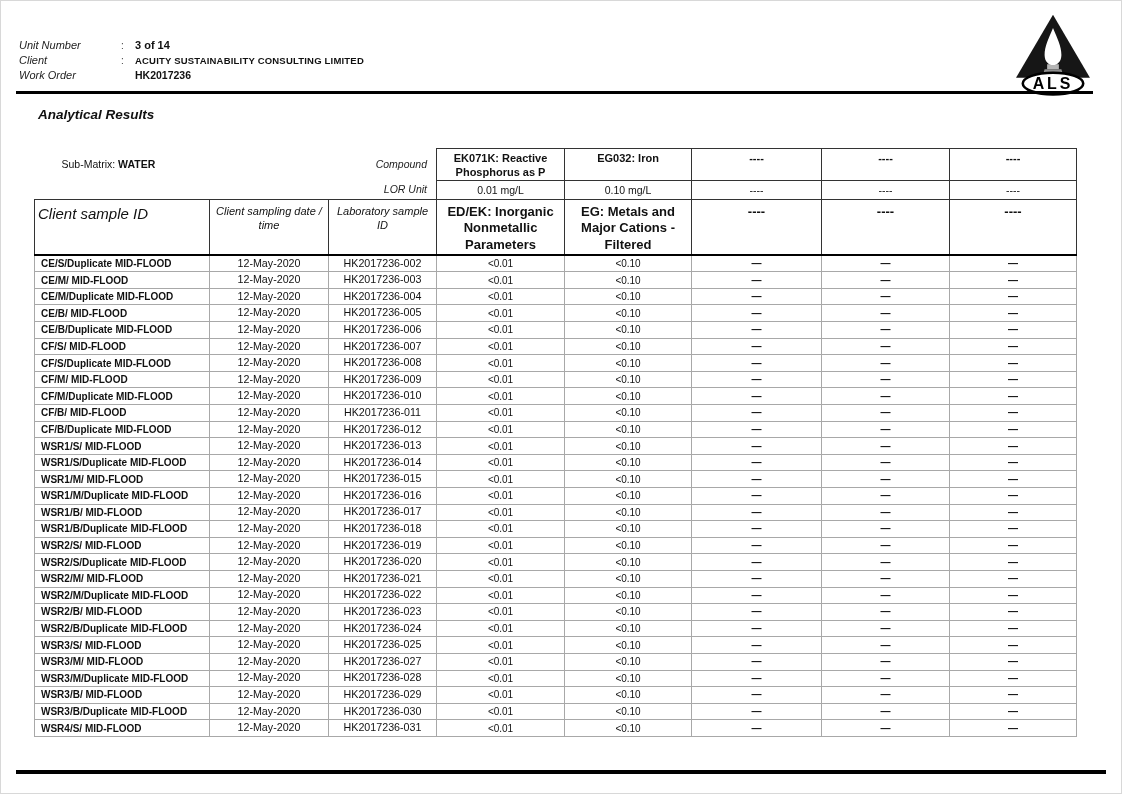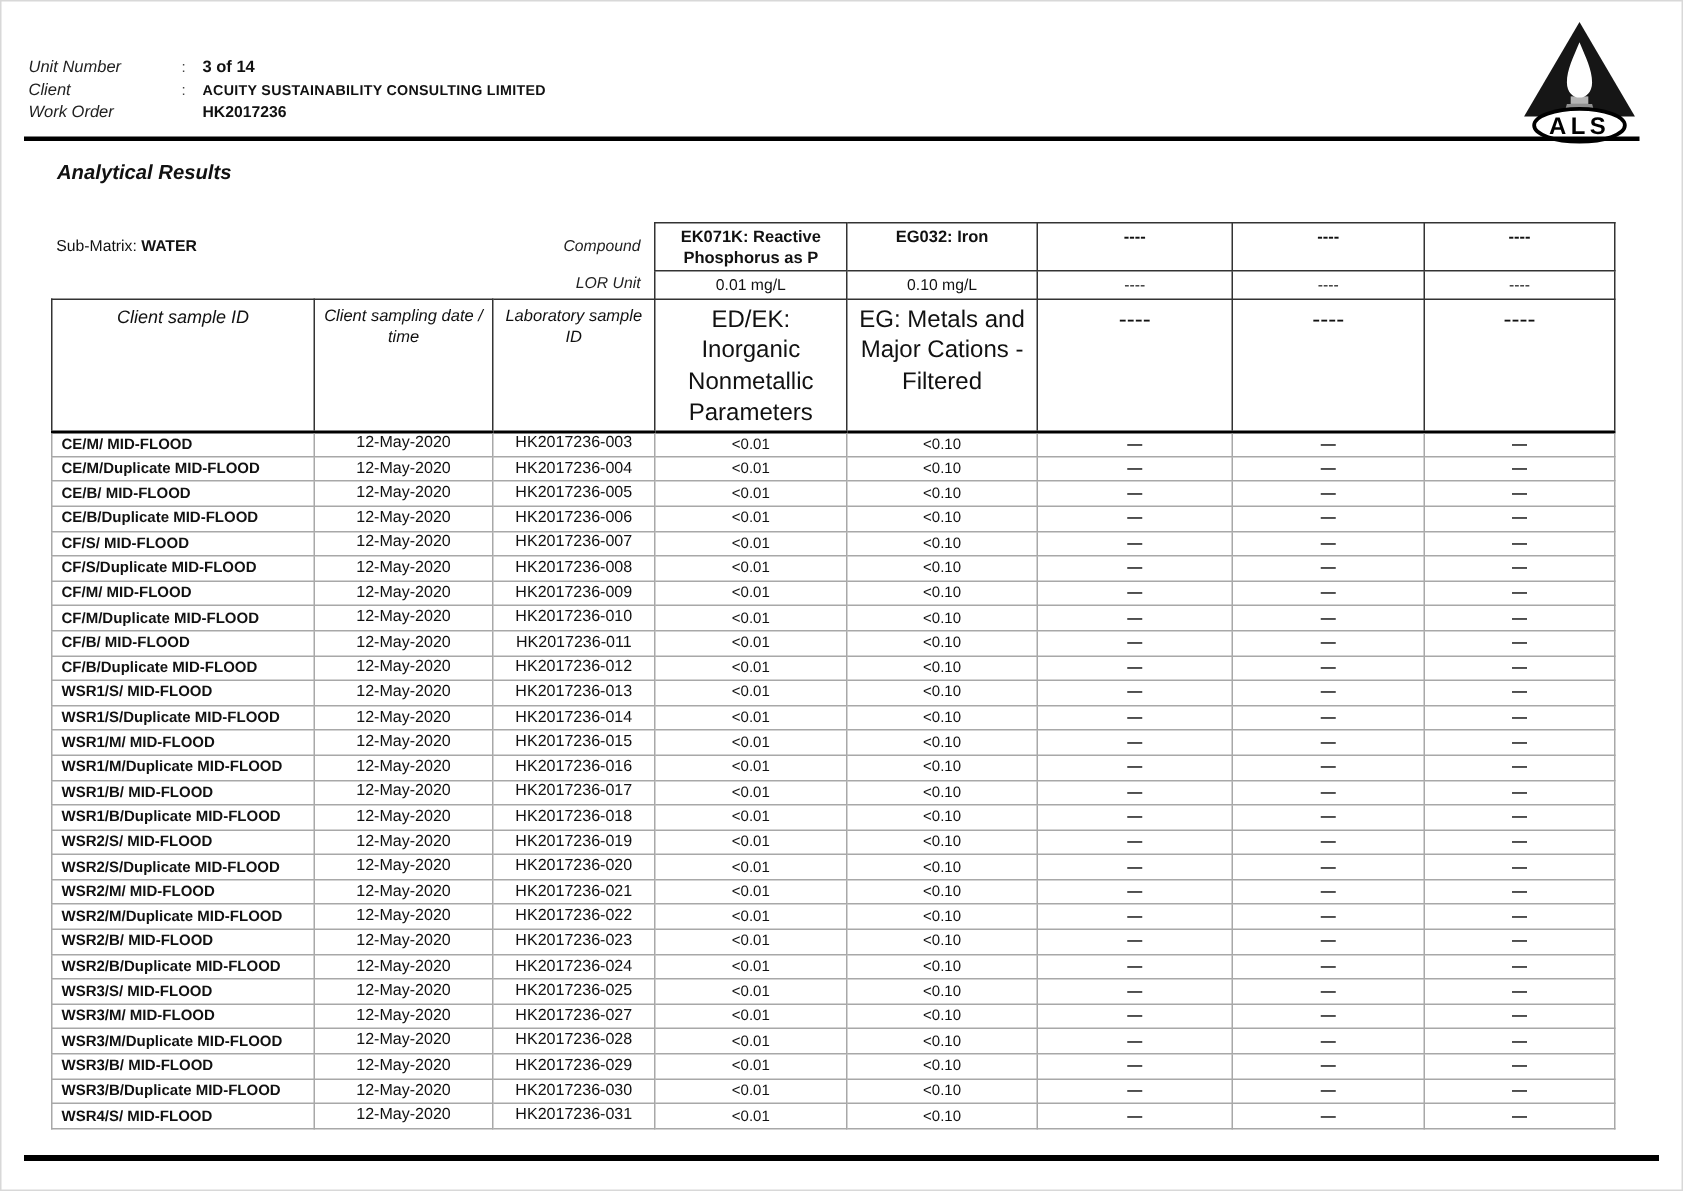--- a/index.html
+++ b/index.html
@@ -31,35 +31,35 @@
   
   table.results{
     position:absolute;left:33px;top:147px;width:1042px;
     border-collapse:collapse;table-layout:fixed;
     font-size:10.5px;
   }
   table.results td,table.results th{padding:0 3px;overflow:hidden;}
   
   .meta-cell{border:none;background:#fff;vertical-align:middle;}
   .meta-row1{display:flex;justify-content:space-between;align-items:center;padding-right:6px;}
-  .sub-matrix{font-size:10.5px;}
+  .sub-matrix{font-size:10.5px;margin-left:24px;}
   .sub-matrix b{font-weight:bold;}
   .hdr-italic{font-style:italic;font-size:10.5px;color:#222;}
   .meta-row2{text-align:right;padding-right:6px;}
   
   thead .box{border:1px solid #333;text-align:center;font-weight:normal;}
   tr.compound-row{height:31px;}
   tr.compound-row .box{vertical-align:top;padding-top:3px;font-weight:bold;font-size:11px;line-height:1.25;margin-left:36px;}
   tr.lor-row{height:19px;}
   tr.lor-row .box{vertical-align:middle;font-size:10.5px;}
   tr.colhead-row{height:39px;}
   tr.colhead-row th{border:1px solid #333;border-bottom:2.5px solid #000;vertical-align:top;padding-top:4px;line-height:1.3;}
-  th.colhead-left{text-align:center;font-style:italic;font-weight:normal;font-size:12px;padding-left:6px;}
+  th.colhead-left{text-align:left;font-style:italic;font-weight:normal;font-size:15px;padding-left:6px;}
   th.colhead-center{text-align:center;font-style:italic;font-weight:normal;font-size:11px;}
-  th.method{font-size:16px;font-weight:normal;text-align:center;}
+  th.method{font-size:13px;font-weight:bold;text-align:center;}
   
   tbody tr{height:16.6px;}
   tbody td{border:1px solid #a8a8a8;line-height:1.1;white-space:nowrap;}
   tbody td:nth-child(1){text-align:left;font-weight:bold;font-size:10px;padding-left:6px;}
   tbody td:nth-child(2),tbody td:nth-child(3){text-align:center;font-size:10.7px;}
   tbody td:nth-child(n+4){text-align:center;font-size:10px;}
   tbody td:nth-child(n+6){font-weight:bold;}
 </style>
 </head>
 <body>
@@ -138,20 +138,30 @@
         <th class="colhead-center">Laboratory sample ID</th>
         <th class="method">ED/EK: Inorganic Nonmetallic Parameters</th>
         <th class="method">EG: Metals and Major Cations - Filtered</th>
         <th class="method">----</th>
         <th class="method">----</th>
         <th class="method">----</th>
       </tr>
     </thead>
     <tbody>
         <tr>
+      <td>CE/S/Duplicate MID-FLOOD</td>
+      <td>12-May-2020</td>
+      <td>HK2017236-002</td>
+      <td>&lt;0.01</td>
+      <td>&lt;0.10</td>
+      <td>—</td>
+      <td>—</td>
+      <td>—</td>
+    </tr>
+        <tr>
       <td>CE/M/ MID-FLOOD</td>
       <td>12-May-2020</td>
       <td>HK2017236-003</td>
       <td>&lt;0.01</td>
       <td>&lt;0.10</td>
       <td>—</td>
       <td>—</td>
       <td>—</td>
     </tr>
         <tr>

